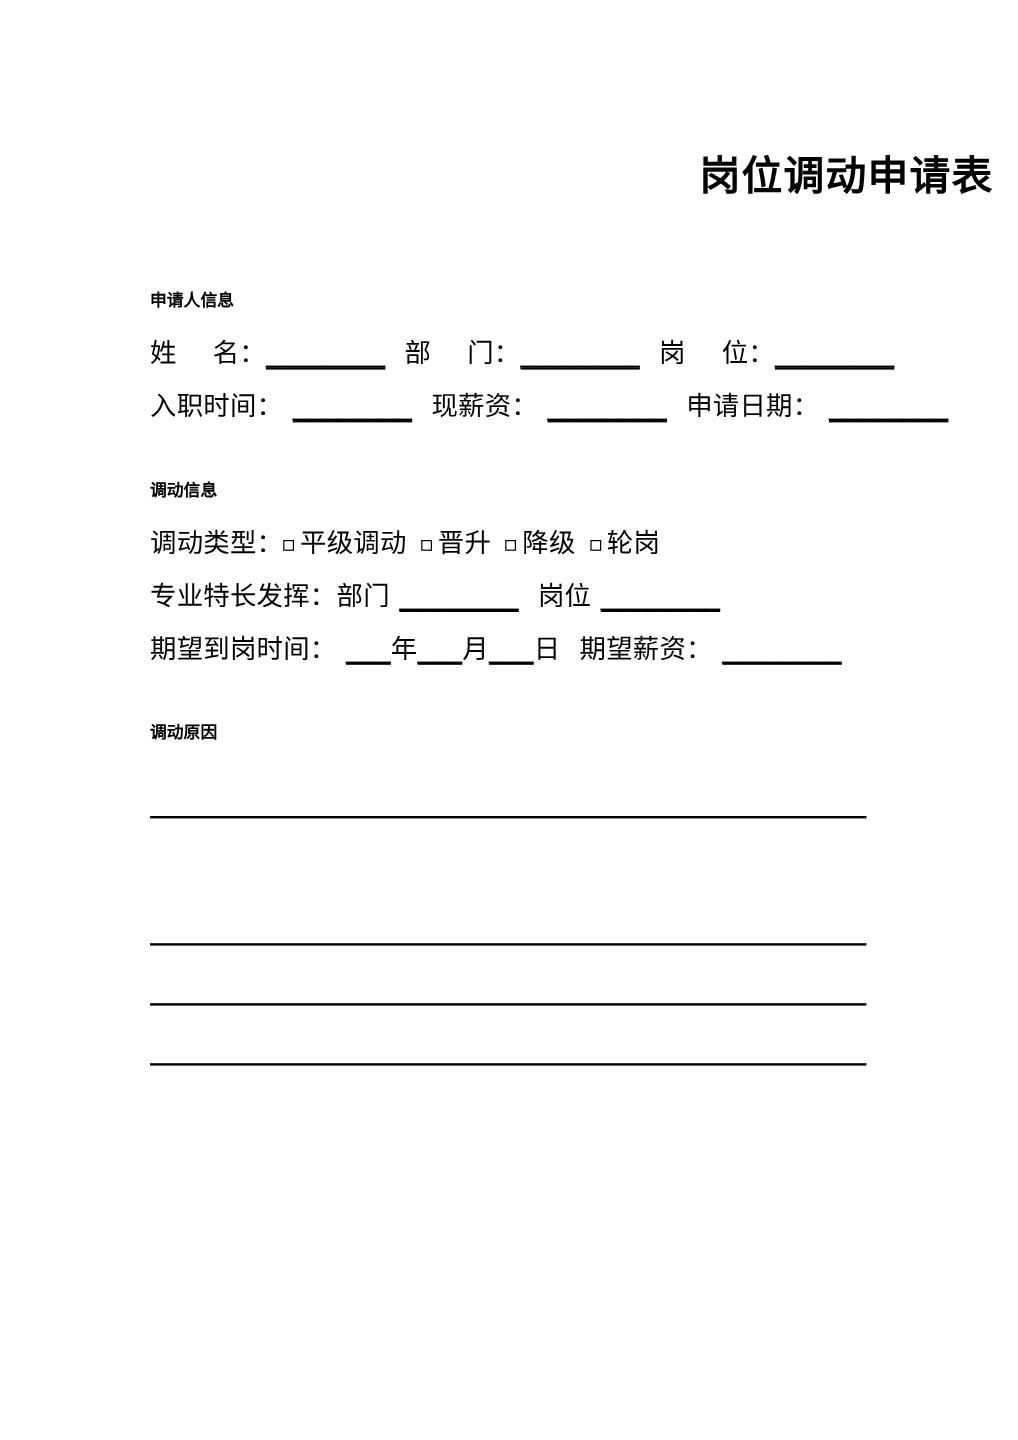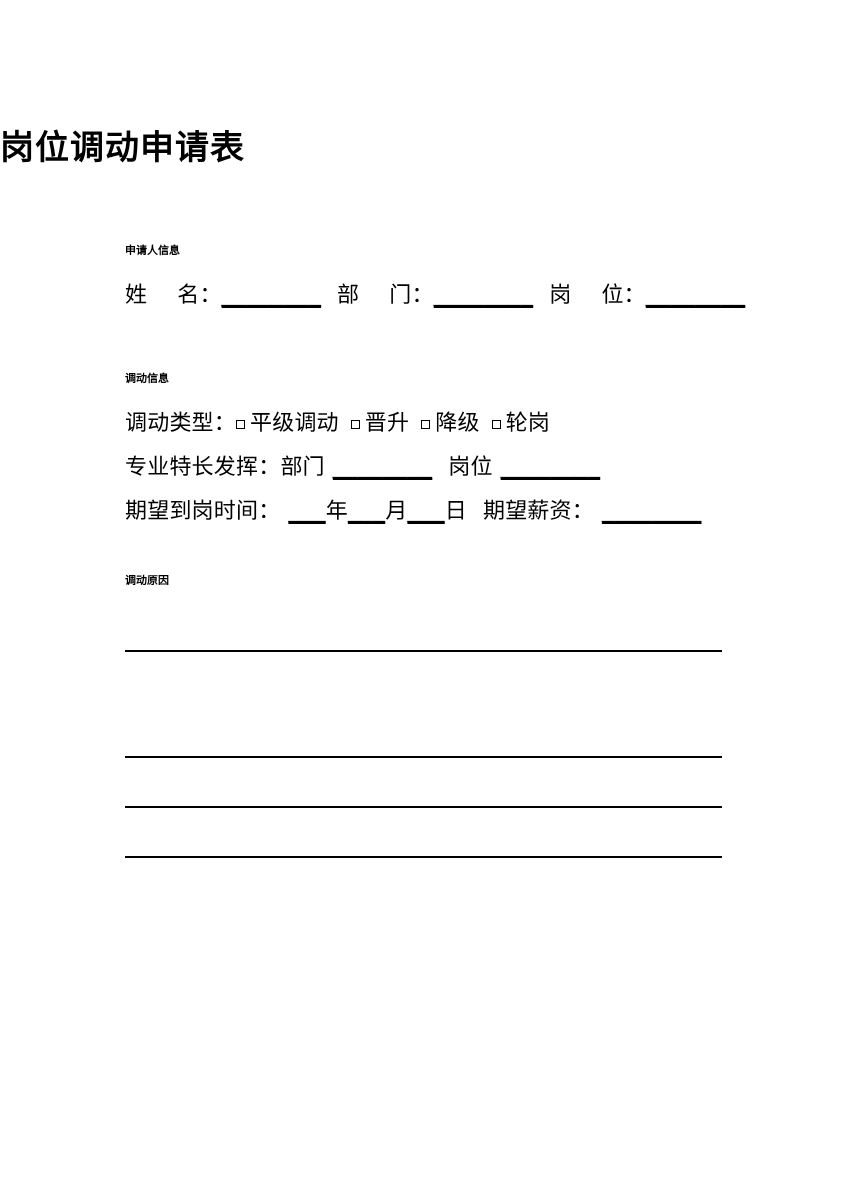--- a/index.html
+++ b/index.html
@@ -19,38 +19,38 @@
     margin: 0 auto;
     background: #ffffff;
     overflow: hidden;
     box-sizing: border-box;
   }
   .doc-title {
     position: absolute;
     top: 124px;
     left: 0;
     width: 828px;
-    text-align: left;
+    text-align: right;
     font-size: 34px;
     font-weight: bold;
     letter-spacing: 1px;
     line-height: 46px;
     white-space: nowrap;
   }
   .content {
     position: absolute;
     left: 125px;
     top: 238px;
     width: 600px;
   }
   .section {
     margin: 0;
   }
   .section-heading {
-    font-size: 11px;
+    font-size: 14px;
     font-weight: bold;
     line-height: 24px;
     margin: 0 0 18px 0;
     white-space: nowrap;
   }
   .field-row {
     font-size: 22px;
     line-height: 30px;
     margin: 0 0 14px 0;
     white-space: nowrap;
@@ -112,20 +112,23 @@
 
   <div class="content">
 
     <div class="section">
       <div class="section-heading">申请人信息</div>
 
       <div class="field-row">
         <span>姓</span><span class="wsp"></span><span>名：</span><span class="u">________</span><span class="gap"></span><span>部</span><span class="wsp"></span><span>门：</span><span class="u">________</span><span class="gap"></span><span>岗</span><span class="wsp"></span><span>位：</span><span class="u">________</span>
       </div>
 
+      <div class="field-row last">
+        <span>入职时间：</span><span class="gap-sm"></span><span class="u">________</span><span class="gap"></span><span>现薪资：</span><span class="gap-sm"></span><span class="u">________</span><span class="gap"></span><span>申请日期：</span><span class="gap-sm"></span><span class="u">________</span>
+      </div>
     </div>
 
     <div class="spacer-lg"></div>
 
     <div class="section">
       <div class="section-heading">调动信息</div>
 
       <div class="field-row">
         <span>调动类型：</span><span class="opt"><span class="cb"></span><span>平级调动</span></span><span class="opt"><span class="cb"></span><span>晋升</span></span><span class="opt"><span class="cb"></span><span>降级</span></span><span class="opt"><span class="cb"></span><span>轮岗</span></span>
       </div>

